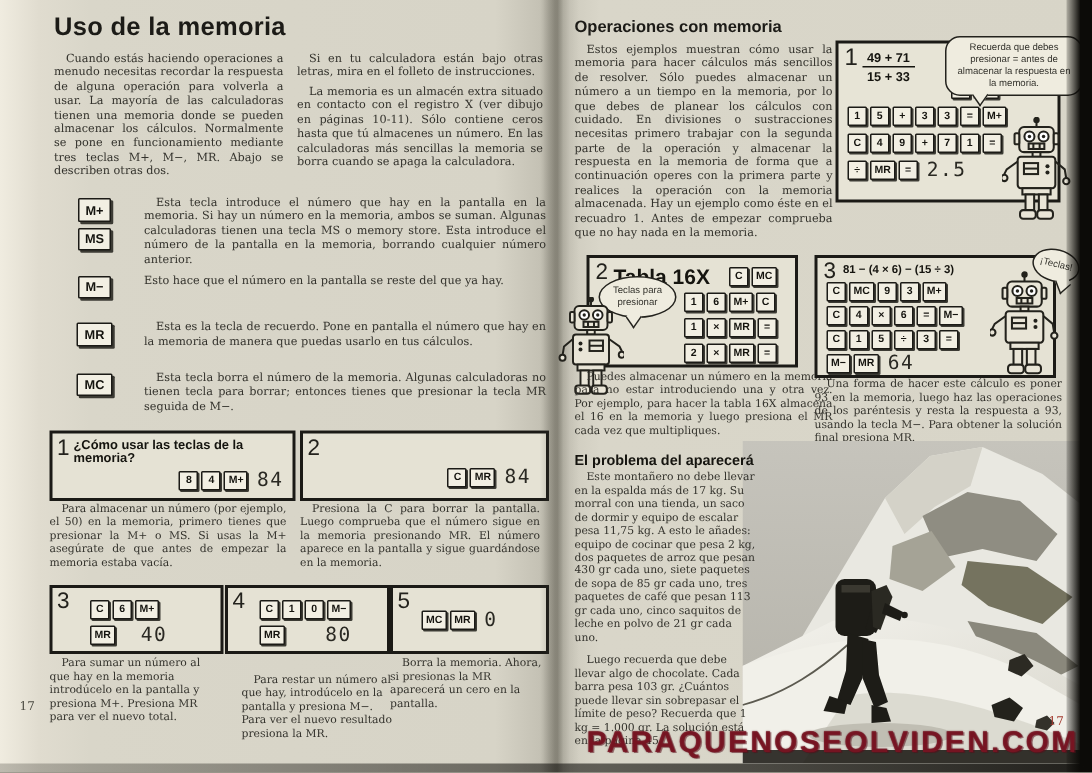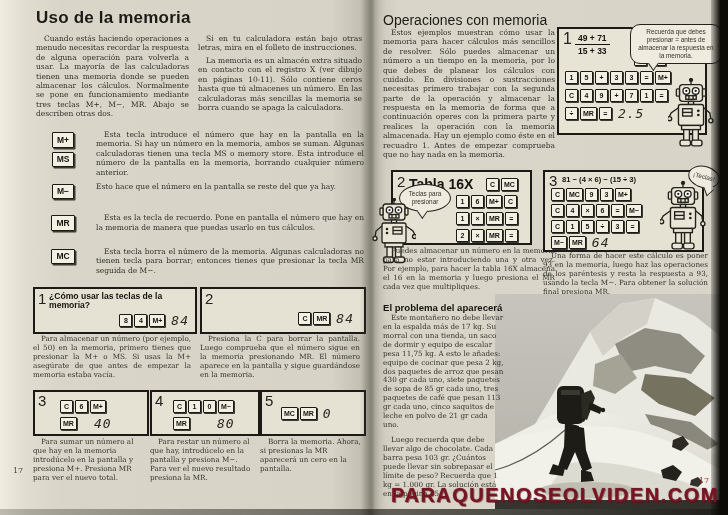--- a/index.html
+++ b/index.html
@@ -2,30 +2,30 @@
 <html><head>
 <meta charset="utf-8">
 <style>
   html,body{margin:0;padding:0;background:#8a877c;}
   .scan{position:relative;width:728px;height:515px;overflow:hidden;
         background:linear-gradient(90deg,#f0ece0 0px,#e0dccf 26px,#d9d6c9 60px,#d7d4c7 330px,#c3c0b3 362px,#a9a699 370px,#cfccbf 380px,#d9d6c9 400px,#d8d5c8 100%);
         font-family:"DejaVu Serif",serif;color:#33322c;}
   .abs{position:absolute;}
   .sans{font-family:"Liberation Sans",sans-serif;}
   .ltitle{font-size:17px;font-weight:bold;color:#1c1b17;letter-spacing:.2px;}
-  .rtitle{font-size:14px;font-weight:normal;color:#1c1b17;}
+  .rtitle{font-size:11px;font-weight:bold;color:#1c1b17;}
   .body-txt{font-size:7.5px;line-height:1.25;text-align:justify;}
   .body-sm{font-size:7.2px;line-height:1.24;text-align:justify;}
   .indent{text-indent:8px;}
   .kbd{display:inline-block;border:1px solid #1b1a16;background:#f2efe3;color:#15140f;
        font-family:"Liberation Sans",sans-serif;font-weight:bold;font-size:7px;line-height:1;
        padding:2px 2px;min-width:7px;text-align:center;margin:0 1px;border-radius:1px;
        box-shadow:1px 1px 0 #3c3b34;vertical-align:middle;}
   .krow{white-space:nowrap;line-height:1;}
-  .disp{font-family:"DejaVu Sans Mono",monospace;font-style:italic;font-size:13px;color:#2a2923;
+  .disp{font-family:"DejaVu Sans Mono",monospace;font-size:13px;color:#2a2923;
         letter-spacing:1px;vertical-align:middle;margin-left:5px;}
   .bigbox{border:2px solid #1b1a16;background:#e5e2d4;}
   .boxnum{font-family:"Liberation Sans",sans-serif;font-size:15px;font-weight:normal;color:#23221d;line-height:1;}
   .caption{font-size:7.2px;line-height:1.26;text-align:justify;}
   .bubble{border:1px solid #23221d;background:#efecdf;border-radius:10px;
           font-size:6.4px;line-height:1.25;padding:3px 5px;text-align:center;}
   .bubble:after{content:"";position:absolute;left:18px;bottom:-5px;width:8px;height:8px;
           background:#efecdf;border-right:1px solid #23221d;border-bottom:1px solid #23221d;
           transform:rotate(55deg) skewX(20deg);}
   .fraction{display:inline-block;text-align:center;font-family:"Liberation Sans",sans-serif;
@@ -134,21 +134,21 @@
   <div class="abs bigbox" style="left:150px;top:390px;width:106px;height:42px;">
     <span class="abs boxnum" style="left:3px;top:1px;">4</span>
     <div class="abs krow" style="left:20px;top:6px;"><span class="kbd">C</span><span class="kbd">1</span><span class="kbd">0</span><span class="kbd">M−</span></div>
     <div class="abs krow" style="left:20px;top:23px;"><span><span class="kbd">MR</span></span><span class="disp" style="margin-left:26px;">80</span></div>
   </div>
   <div class="abs bigbox" style="left:260px;top:390px;width:102px;height:42px;">
     <span class="abs boxnum" style="left:3px;top:1px;">5</span>
     <div class="abs krow" style="left:18px;top:13px;"><span><span class="kbd">MC</span><span class="kbd">MR</span></span><span class="disp">0</span></div>
   </div>
   <p class="abs caption indent" style="left:33px;top:437px;width:110px;margin:0;text-align:left;">Para sumar un número al que hay en la memoria introdúcelo en la pantalla y presiona M+. Presiona MR para ver el nuevo total.</p>
-  <p class="abs caption indent" style="left:150px;top:437px;width:104px;margin:0;text-align:left;">Para restar un número al que hay, introdúcelo en la pantalla y presiona M−. Para ver el nuevo resultado presiona la MR.</p>
+  <p class="abs caption indent" style="left:150px;top:437px;width:104px;margin:11px;text-align:left;">Para restar un número al que hay, introdúcelo en la pantalla y presiona M−. Para ver el nuevo resultado presiona la MR.</p>
   <p class="abs caption indent" style="left:260px;top:437px;width:102px;margin:0;text-align:left;">Borra la memoria. Ahora, si presionas la MR aparecerá un cero en la pantalla.</p>
 
   <span class="abs pagenum" style="left:13px;top:466px;">17</span>
 
   <div class="abs gutter" style="left:360px;top:0;width:26px;height:515px;"></div>
 
   <h2 class="abs sans rtitle" style="left:383px;top:12px;margin:0;">Operaciones con memoria</h2>
   <p class="abs body-txt indent" style="left:383px;top:28px;width:172px;margin:0;">Estos ejemplos muestran cómo usar la memoria para hacer cálculos más sencillos de resolver. Sólo puedes almacenar un número a un tiempo en la memoria, por lo que debes de planear los cálculos con cuidado. En divisiones o sustracciones necesitas primero trabajar con la segunda parte de la operación y almacenar la respuesta en la memoria de forma que a continuación operes con la primera parte y realices la operación con la memoria almacenada. Hay un ejemplo como éste en el recuadro 1. Antes de empezar comprueba que no hay nada en la memoria.</p>
 
   <div class="abs bigbox" style="left:557px;top:27px;width:146px;height:104px;background:#e7e4d6;">

